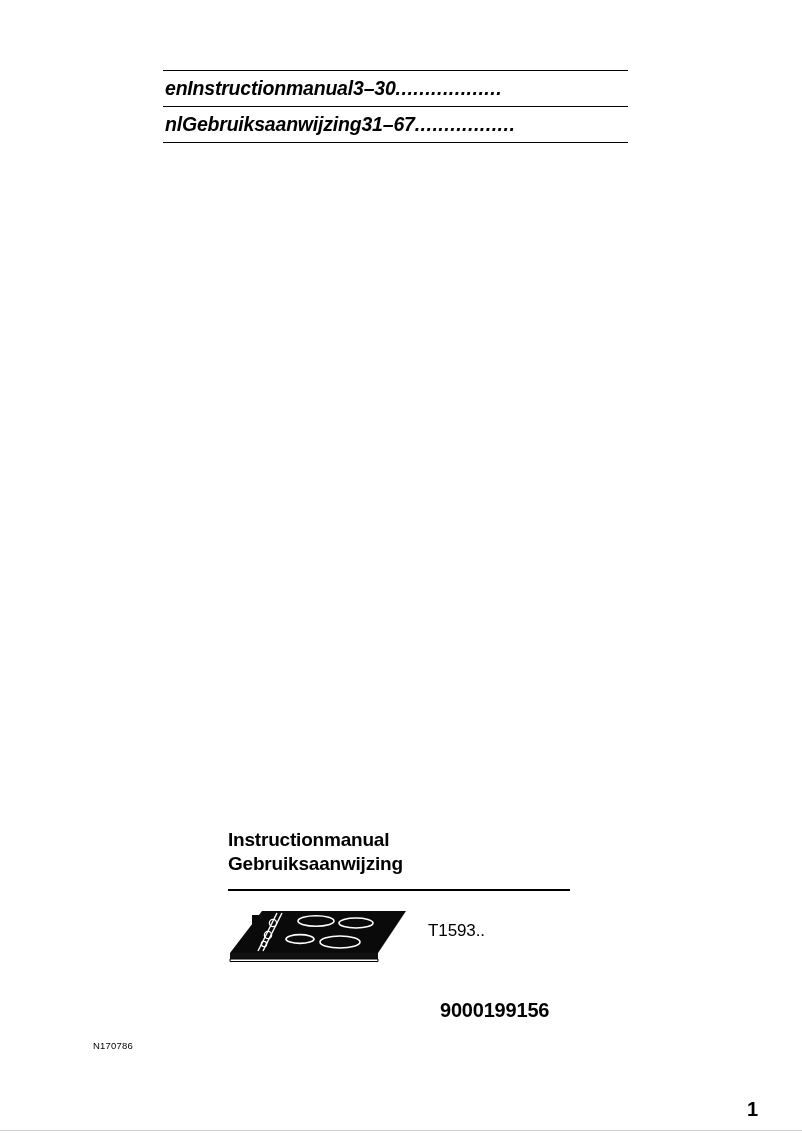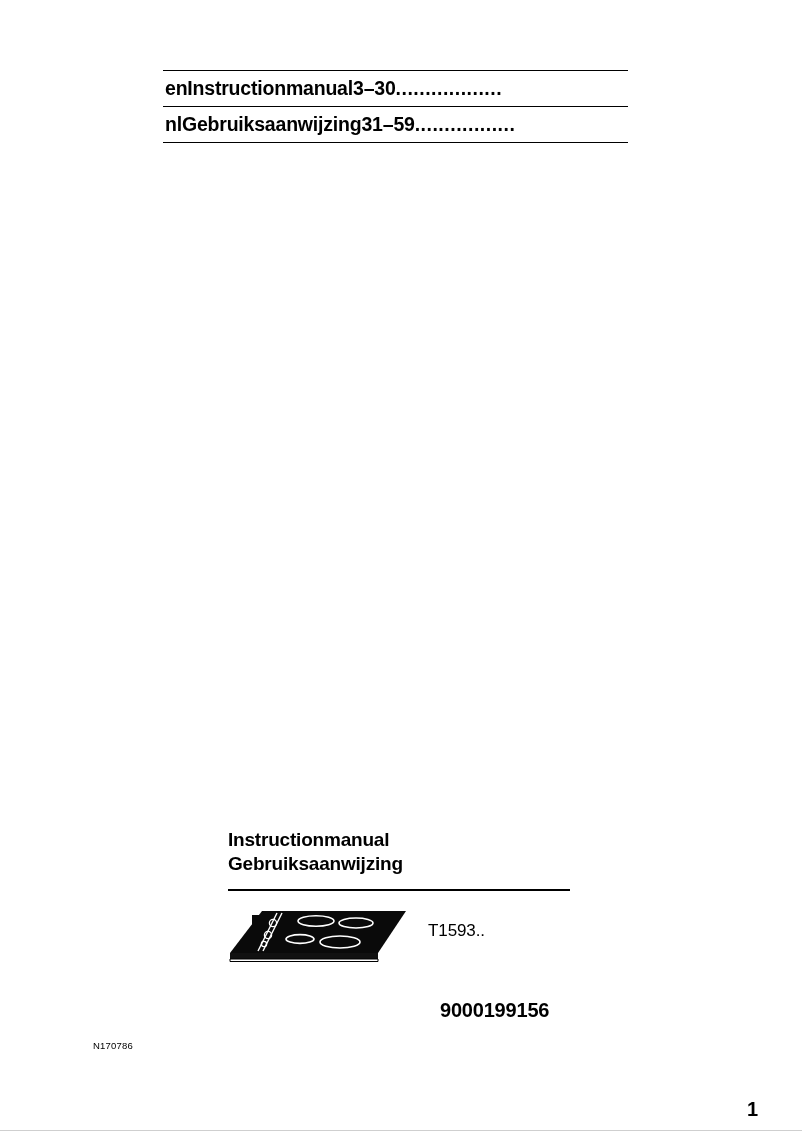--- a/index.html
+++ b/index.html
@@ -34,20 +34,21 @@
     border-top: 1.6px solid #000;
   }
   .toc-row {
     display: flex;
     align-items: flex-end;
     padding: 6px 2px 6px 2px;
     font-size: 19.5px;
     font-weight: bold;
     letter-spacing: -0.2px;
     white-space: nowrap;
+    font-style: italic;
   }
   .toc-row .dots { letter-spacing: 0.5px; }
 
   
   .cover {
     position: absolute;
     left: 228px;
     top: 828px;
     width: 360px;
   }
@@ -131,21 +132,21 @@
         <span>Instructionmanual</span>
         <span>3–30</span>
         <span class="dots">..................</span>
     </div>
 
     <div class="toc-rule"></div>
 
     <div class="toc-row">
       <span>nl</span>
         <span>Gebruiksaanwijzing</span>
-        <span>31–59</span>
+        <span>31–67</span>
         <span class="dots">.................</span>
     </div>
 
     <div class="toc-rule"></div>
   </div>
 
   <div class="cover">
     <div class="cover-title">
       <div>Instructionmanual</div>
       <div>Gebruiksaanwijzing</div>

